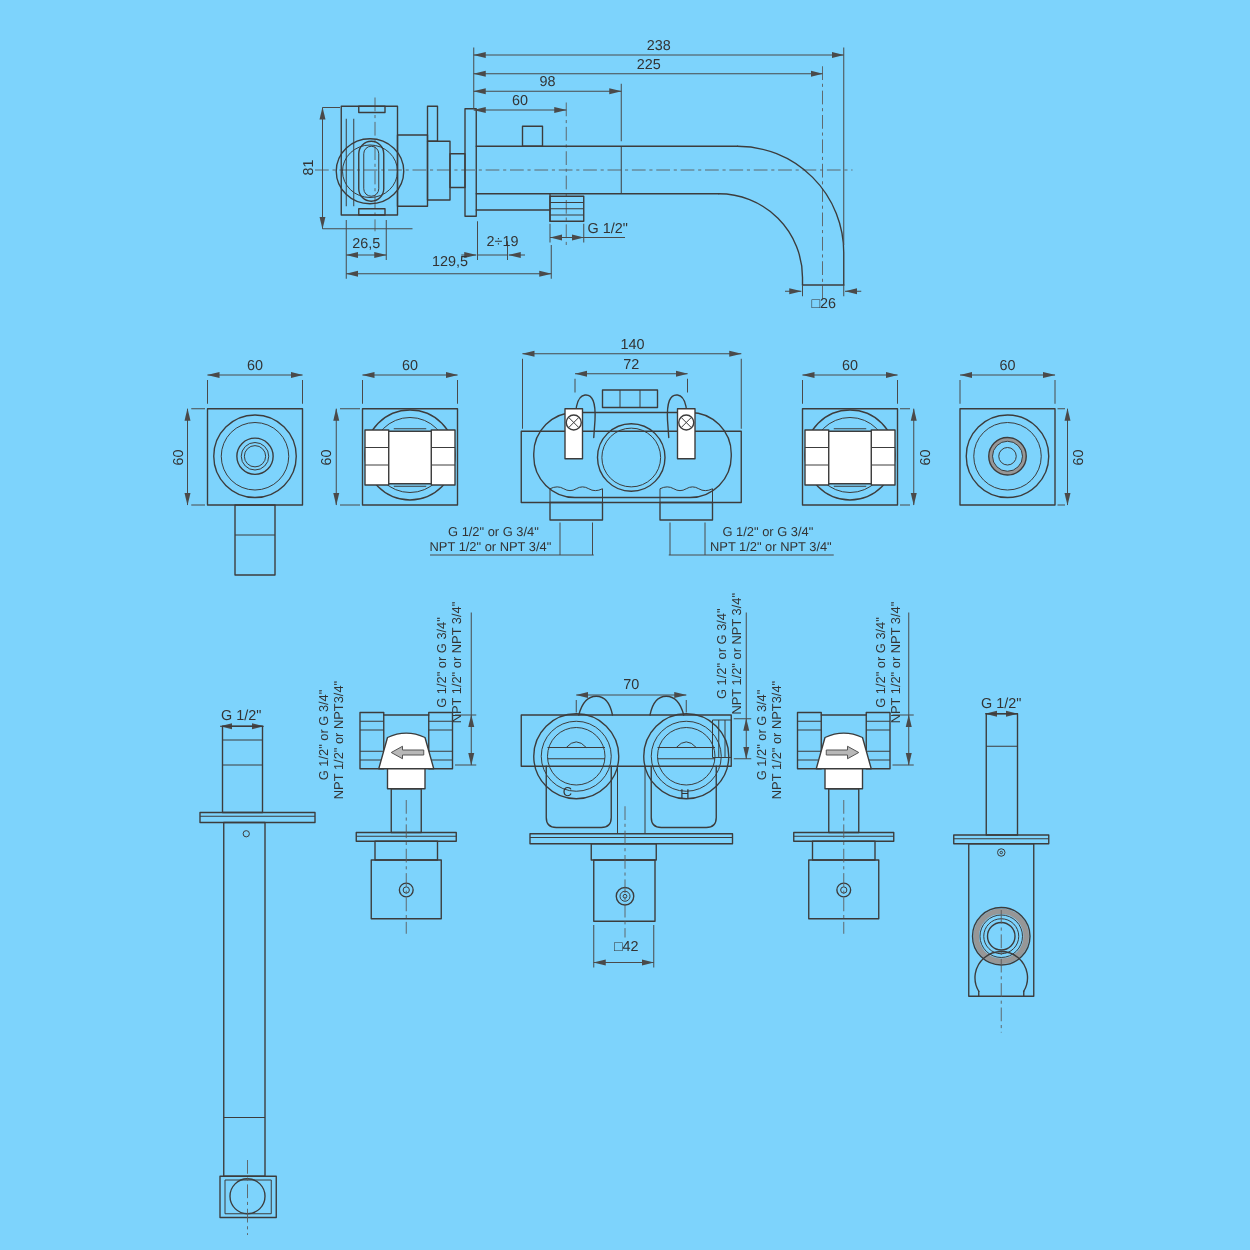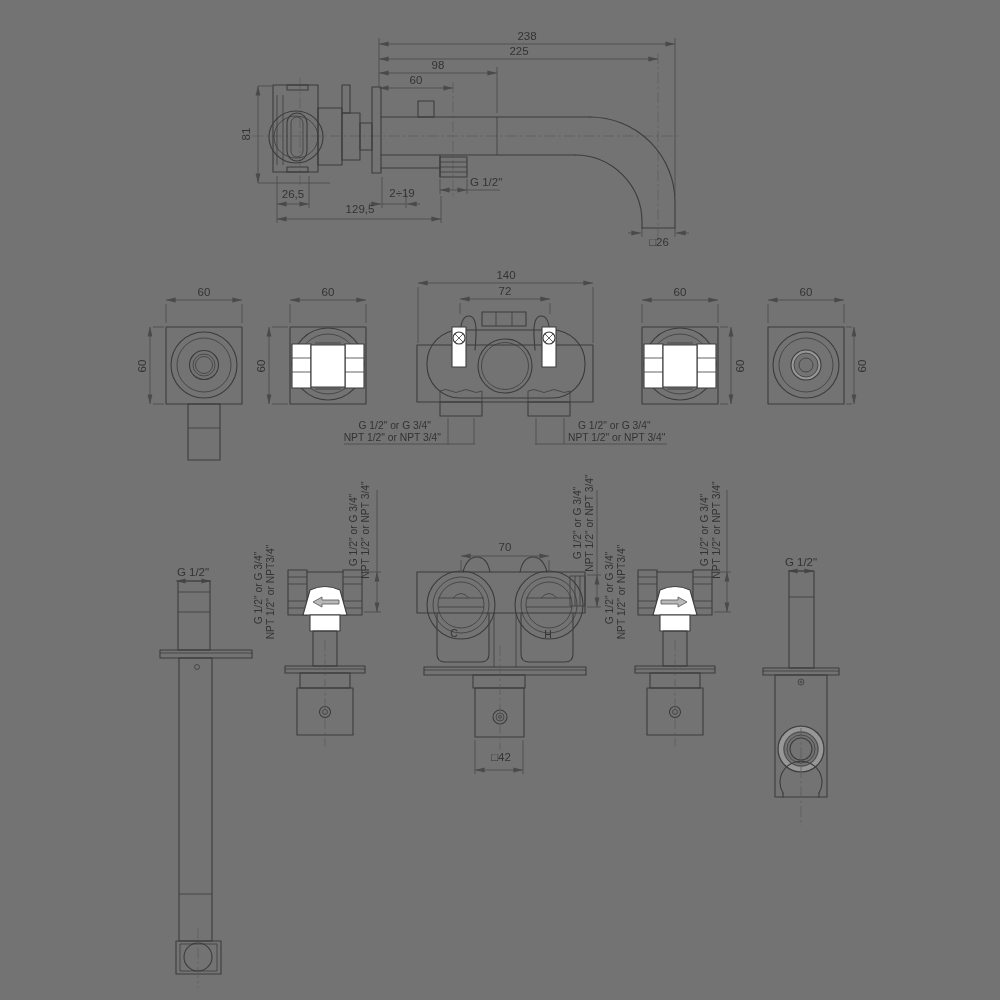--- a/index.html
+++ b/index.html
@@ -1,16 +1,16 @@
 <!DOCTYPE html>
 <html><head>
 <meta charset="utf-8">
 <style>
   html,body{margin:0;padding:0;background:#ffffff;}
-  .stage{width:1000px;height:1000px;background:#737373;position:relative;font-family:"Liberation Sans",sans-serif;}
+  .stage{width:1000px;height:1000px;background:#7dd3fc;position:relative;font-family:"Liberation Sans",sans-serif;}
   .ol{fill:none;stroke:#3c3c3c;stroke-width:1.1;stroke-linejoin:round;stroke-linecap:round;}
   .olt{fill:none;stroke:#3c3c3c;stroke-width:0.8;stroke-linejoin:round;}
   .fw{fill:#ffffff;stroke:#3c3c3c;stroke-width:1.1;stroke-linejoin:round;}
   .dim{fill:none;stroke:#4a4a4a;stroke-width:0.8;}
   .cl{fill:none;stroke:#5a5a5a;stroke-width:0.7;stroke-dasharray:11 3 2.5 3;}
   .hatch{fill:none;stroke:#979797;}
   text{font-family:"Liberation Sans",sans-serif;fill:#333;}
   .txt{font-size:11.5px;}
   .txts{font-size:10.3px;}
   .mid{text-anchor:middle;}

